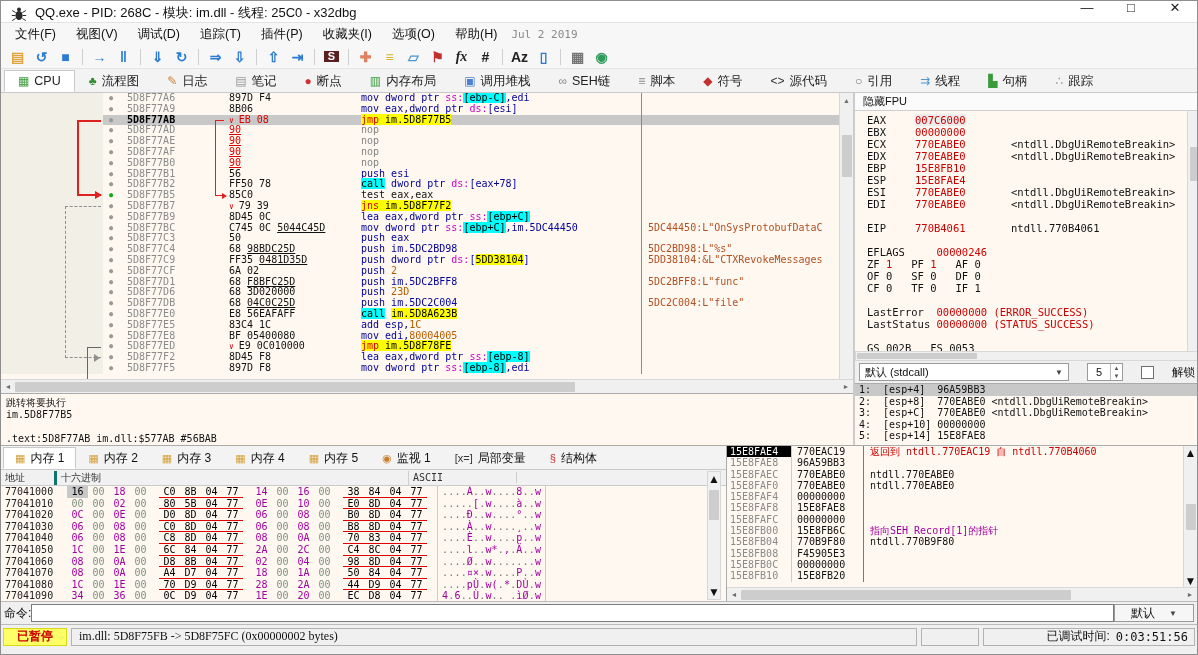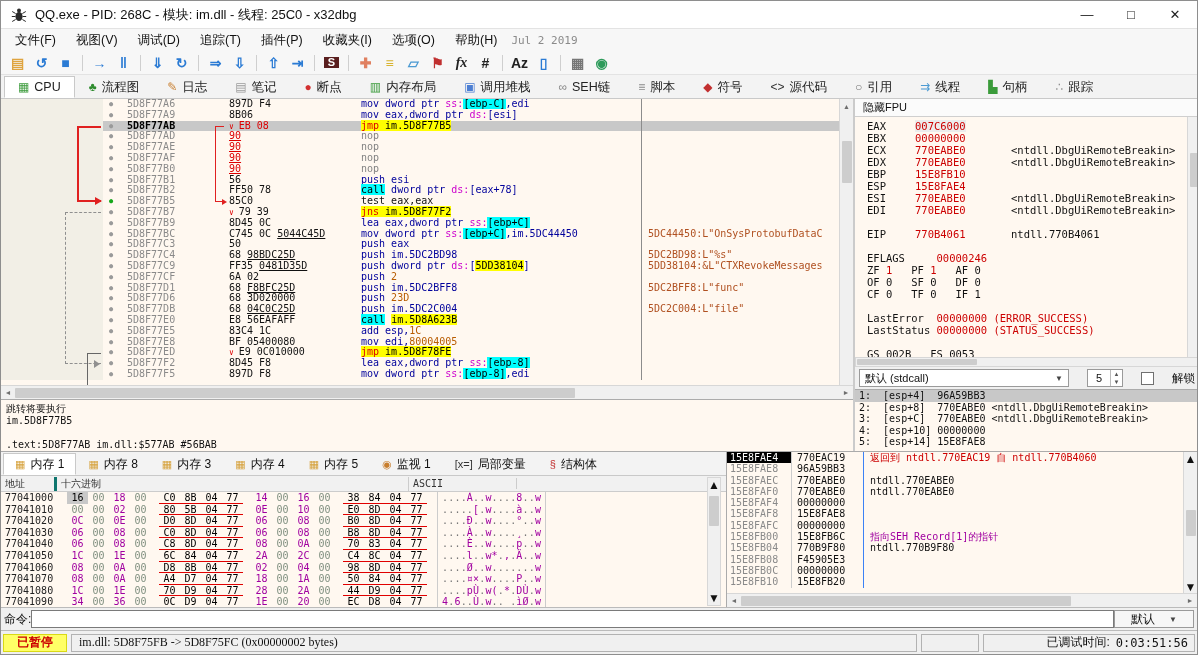--- a/index.html
+++ b/index.html
@@ -1,20 +1,20 @@
 <!DOCTYPE html>
 <html><head>
 <meta charset="utf-8">
 <style>
   *{box-sizing:border-box;margin:0;padding:0}
   html,body{width:1198px;height:655px;overflow:hidden}
   body{font-family:"Liberation Sans",sans-serif;font-size:12px;color:#111;background:#F0F0F0;border:1px solid #8E8E8E}
 
   
-  .titlebar{height:28px;background:#FFF;display:flex;align-items:center;padding-left:10px;gap:8px;border-bottom:1px solid #E3E3E3}
+  .titlebar{height:22px;background:#FFF;display:flex;align-items:flex-end;padding-left:10px;gap:8px;border-bottom:1px solid #E3E3E3}
   .title-text{font-size:13px}
   .win-btns{margin-left:auto;display:flex;height:30px}
   .win-btn{width:44px;height:30px;display:flex;align-items:center;justify-content:center;font-size:13px;color:#222}
 
   
   .menubar{height:22px;display:flex;align-items:center;background:#F7F7F7;padding-left:4px}
   .menu-item{padding:2px 10px;font-size:12.5px}
   .menu-date{color:#8A8A8A;font-family:"DejaVu Sans Mono",monospace;font-size:11px;margin-left:4px}
 
   
@@ -437,21 +437,21 @@
 
 <div class="bottom">
   <div class="mem-pane">
     <div class="mem-tabs" id="mem-tabs">
         <div class="mem-tab sel">
           <span class="tic" style="color: rgb(214, 162, 61);">▦</span>
           <span>内存 1</span>
         </div>
         <div class="mem-tab">
           <span class="tic" style="color: rgb(214, 162, 61);">▦</span>
-          <span>内存 8</span>
+          <span>内存 2</span>
         </div>
         <div class="mem-tab">
           <span class="tic" style="color: rgb(214, 162, 61);">▦</span>
           <span>内存 3</span>
         </div>
         <div class="mem-tab">
           <span class="tic" style="color: rgb(214, 162, 61);">▦</span>
           <span>内存 4</span>
         </div>
         <div class="mem-tab">

